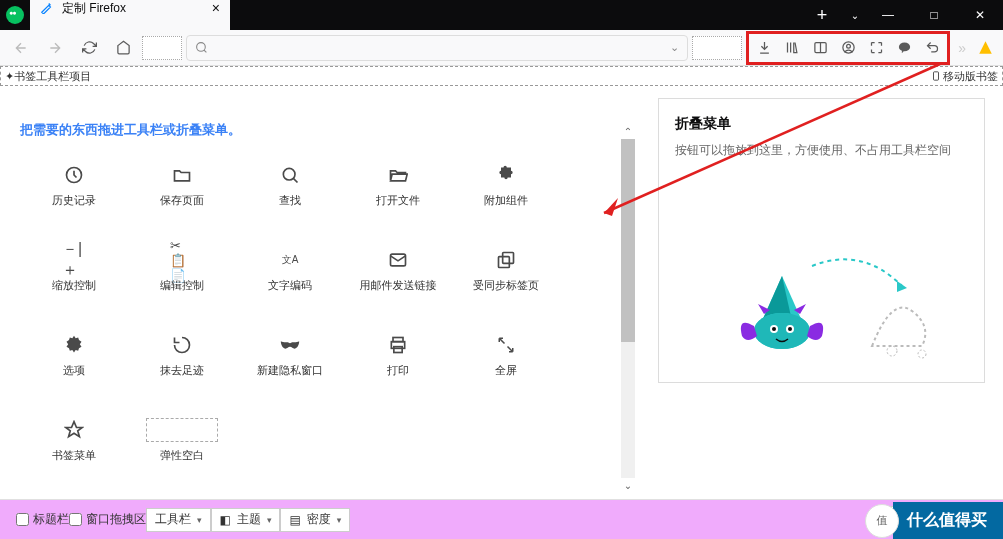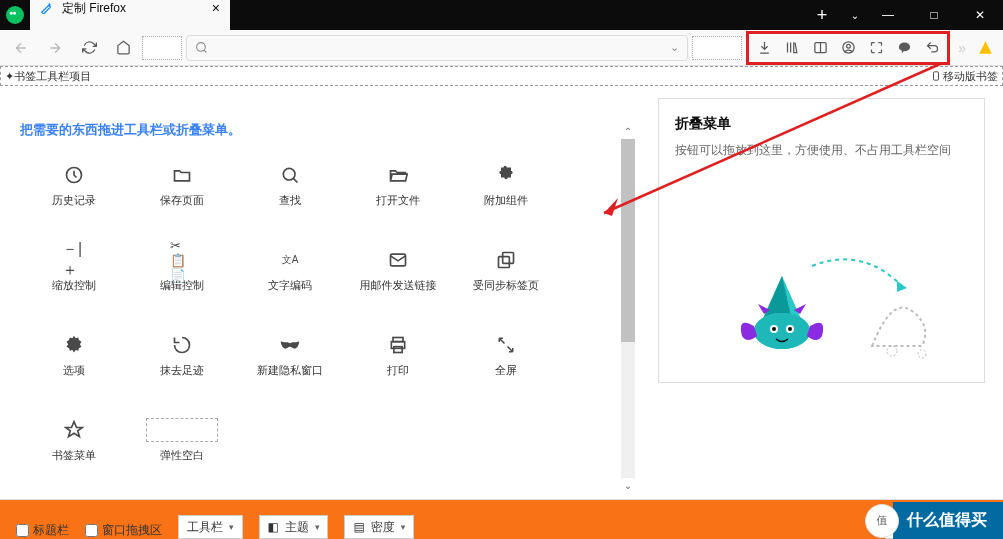--- a/index.html
+++ b/index.html
@@ -48,21 +48,21 @@
 .scroll-thumb { position: absolute; top: 0; width: 100%; height: 60%; background: #c1c1c1; }
 
 .right-panel { flex: 1; padding: 12px 18px 12px 22px; }
 .overflow-box { border: 1px solid #dcdcdc; height: 285px; padding: 16px; position: relative; }
 .overflow-title { font-size: 14px; font-weight: bold; color: #0c0c0d; margin-bottom: 8px; }
 .overflow-desc { font-size: 12px; color: #666; line-height: 1.6; }
 .illustration { position: absolute; bottom: 16px; left: 0; right: 0; display: flex; justify-content: center; }
 
 .arrow { position: absolute; pointer-events: none; z-index: 100; }
 
-.footer { position: absolute; bottom: 0; left: 0; right: 0; height: 40px; border-top: 1px solid #e0e0e0; display: flex; align-items: flex-end; padding: 0 16px; gap: 16px; background: #f97316; }
+.footer { position: absolute; bottom: 0; left: 0; right: 0; height: 40px; border-top: 1px solid #e0e0e0; display: flex; align-items: center; padding: 0 16px; gap: 0; background: #f0abfc; }
 .chk-label { display: flex; align-items: center; gap: 4px; font-size: 12px; color: #333; }
 .chk-label input { width: 13px; height: 13px; }
 .dd { border: 1px solid #ccc; background: #fff; height: 24px; padding: 0 8px; display: flex; align-items: center; gap: 6px; font-size: 12px; color: #333; cursor: pointer; }
 .dd-caret { font-size: 9px; color: #666; }
 .btn-restore { border: 1px solid #ccc; background: #fff; padding: 4px 14px; font-size: 12px; cursor: pointer; margin-left: auto; }
 
 .watermark { position: absolute; right: 0; bottom: 0; display: flex; align-items: center; z-index: 200; }
 .wm-circle { width: 34px; height: 34px; border-radius: 50%; background: #fff; border: 1px solid #ddd; display: flex; align-items: center; justify-content: center; font-size: 11px; color: #666; margin-right: -6px; position: relative; z-index: 1; }
 .wm-banner { background: #0369a1; color: #fff; font-size: 16px; font-weight: bold; padding: 8px 16px 8px 14px; }
 

